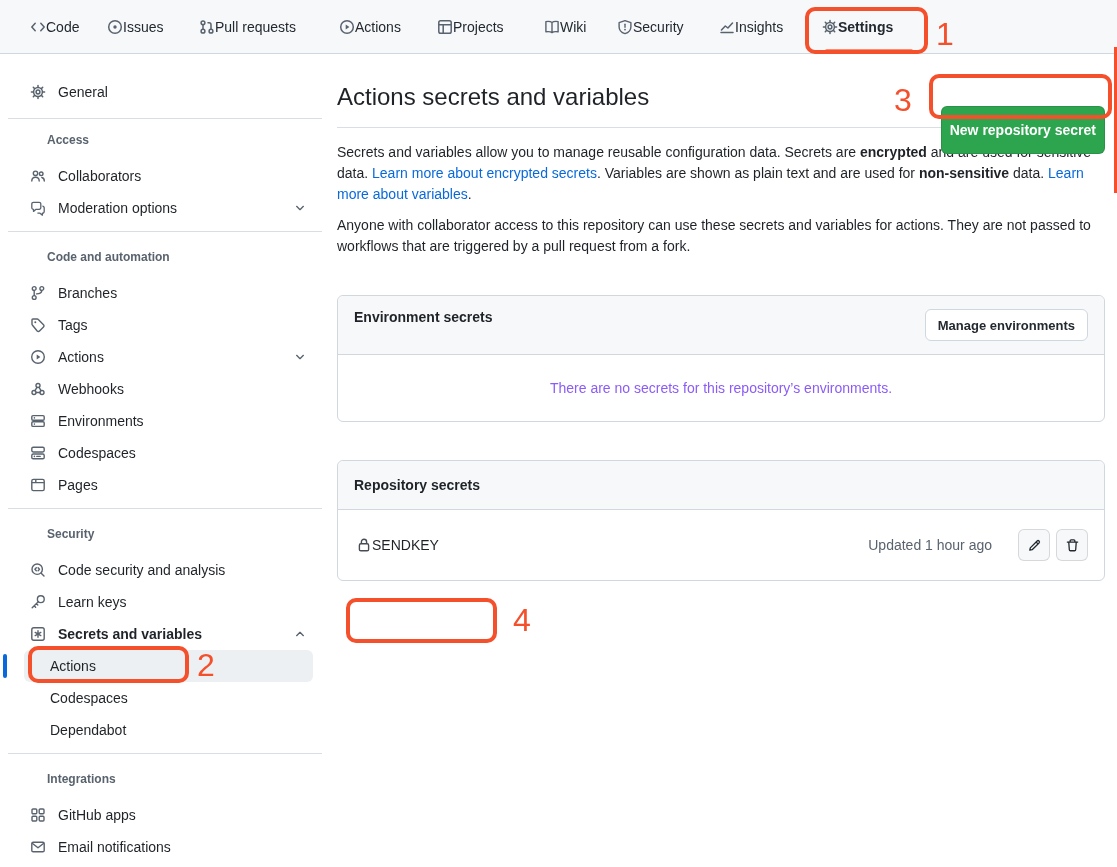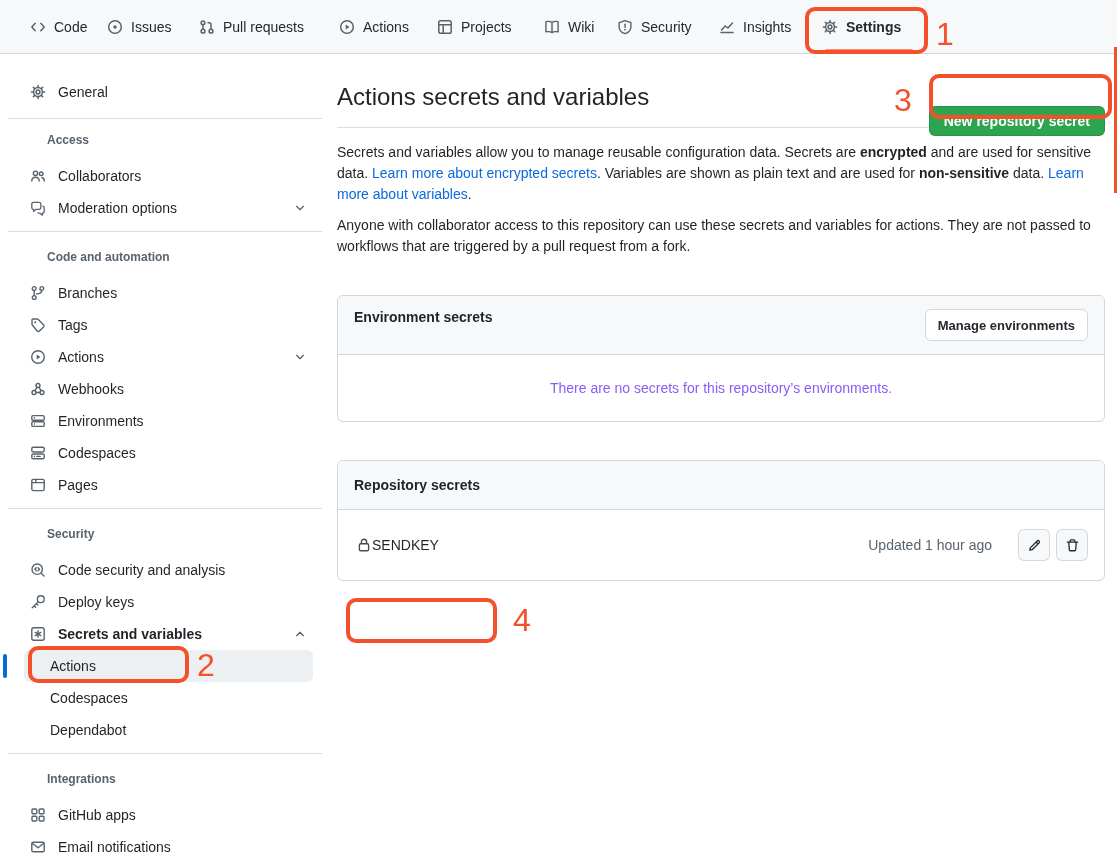--- a/index.html
+++ b/index.html
@@ -2,21 +2,21 @@
 <html style="--annotation: #f4502c; --tabUnderline: #fd8c73; --green: #2da44e; --link: #0969da; --activeMarker: #0969da;"><head>
 <meta charset="utf-8">
 <style>
   * { box-sizing: border-box; margin: 0; padding: 0; }
   html,body { background:#fff; }
   body { font-family: "Liberation Sans", "DejaVu Sans", sans-serif; color:#1f2328; }
   .page { position:relative; width:1117px; height:867px; overflow:hidden; background:#fff; }
 
   
   .topnav { position:absolute; top:0; left:0; right:0; height:54px; background:#f6f8fa; border-bottom:1px solid #d0d7de; }
-  .nav-item { position:absolute; top:0; height:54px; display:flex; align-items:center; gap:8px; font-size:14px; color:#24292f; cursor:pointer;justify-content:center; }
+  .nav-item { position:absolute; top:0; height:54px; display:flex; align-items:center; font-size:14px; color:#24292f; cursor:pointer;justify-content:center; }
   .nav-item svg { color:#59636e; flex:none; }
   .nav-item.active .nav-label { font-weight:700; }
   .settings-underline { position:absolute; left:825px; top:49px; width:88px; height:3px; border-radius:3px; background:var(--tabUnderline,#fd8c73); }
 
   
   .sidebar { position:absolute; top:55px; left:0; width:330px; padding-top:21px; }
   .side-item { position:relative; height:32px; display:flex; align-items:center; gap:12px; padding-left:30px; font-size:14px; color:#1f2328; cursor:pointer; }
   .side-item svg { color:#59636e; flex:none; }
   .side-item .chev { position:absolute; right:24px; top:10px; color:#59636e; }
   .side-item.bold { font-weight:700; }
@@ -26,21 +26,21 @@
   .side-header { height:24px; margin-top:13px; display:flex; align-items:center; padding-left:47px; font-size:12px; font-weight:700; color:#59636e; }
   .side-header.first { margin-top:9px; }
   .side-divider { border-top:1px solid #d8dee4; margin:7px 8px 0; }
   .side-divider.first { margin-top:10px; }
   .mt8 { margin-top:8px; }
 
   
   .main { position:absolute; left:337px; top:55px; width:768px; }
   .main-header { position:relative; }
   .page-title { font-size:24px; font-weight:400; line-height:32px; margin-top:26px; color:#1f2328; }
-  .new-secret-btn { position:absolute; top:25px; right:0; height:30px; padding:0 14px; background:var(--green,#2da44e); color:#fff; font-size:14px; font-weight:700; border:1px solid rgba(31,35,40,0.15); border-radius:6px; display:flex; align-items:center; cursor:pointer; }
+  .new-secret-btn { position:absolute; top:25px; right:0; height:48px; padding:0 8px; background:var(--green,#2da44e); color:#fff; font-size:14px; font-weight:700; border:1px solid rgba(31,35,40,0.15); border-radius:6px; display:flex; align-items:center; cursor:pointer; }
   .header-rule { border-top:1px solid #d8dee4; margin-top:14px; }
   .desc { margin-top:14px; font-size:14px; line-height:21px; max-width:762px; color:#1f2328; }
   .desc2 { margin-top:10px; }
   .desc a { color:var(--link,#0969da); text-decoration:none; cursor:pointer; }
   .desc strong { font-weight:700; }
 
   .tabs { margin-top:26px; height:41px; display:flex; align-items:flex-end; border-bottom:1px solid #d0d7de; }
   .tab { font-size:14px; line-height:40px; cursor:pointer; }
   .tab.active { height:41px; background:#fff; border:1px solid #d0d7de; border-bottom:1px solid #fff; border-radius:6px 6px 0 0; margin-bottom:-1px; padding:0 16px; color:#1f2328; }
   .tab.plain { padding:0 18px; color:#57606a; }
@@ -278,21 +278,21 @@
         </svg>
       <span>Code security and analysis</span>
     </div>
     <div class="side-item">
       <svg width="16" height="16" viewBox="0 0 16 16">
           <g fill="none" stroke="currentColor" stroke-width="1.4" stroke-linecap="round">
             <circle cx="10.8" cy="5.2" r="3.4"></circle>
             <path d="M8.3 7.7 2.2 13.8M4.2 11.8l1.4 1.4M6.4 9.6l1.4 1.4"></path>
           </g>
         </svg>
-      <span>Deploy keys</span>
+      <span>Learn keys</span>
     </div>
     <div class="side-item bold">
       <svg width="16" height="16" viewBox="0 0 16 16">
           <g fill="none" stroke="currentColor" stroke-width="1.4" stroke-linecap="round">
             <rect x="1.8" y="1.8" width="12.4" height="12.4" rx="2"></rect>
             <path d="M8 4.8v6.4M5.2 6.4l5.6 3.2M10.8 6.4 5.2 9.6"></path>
           </g>
         </svg>
       <span>Secrets and variables</span>
       <svg class="chev" width="12" height="12" viewBox="0 0 16 16">

